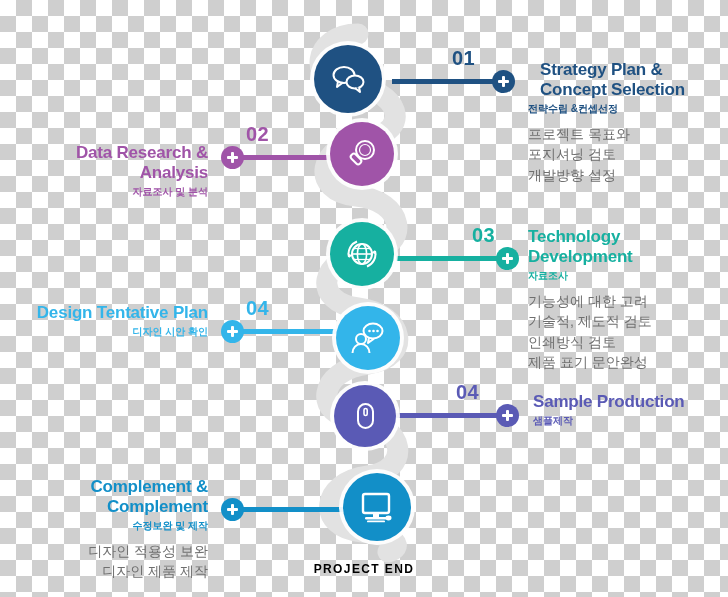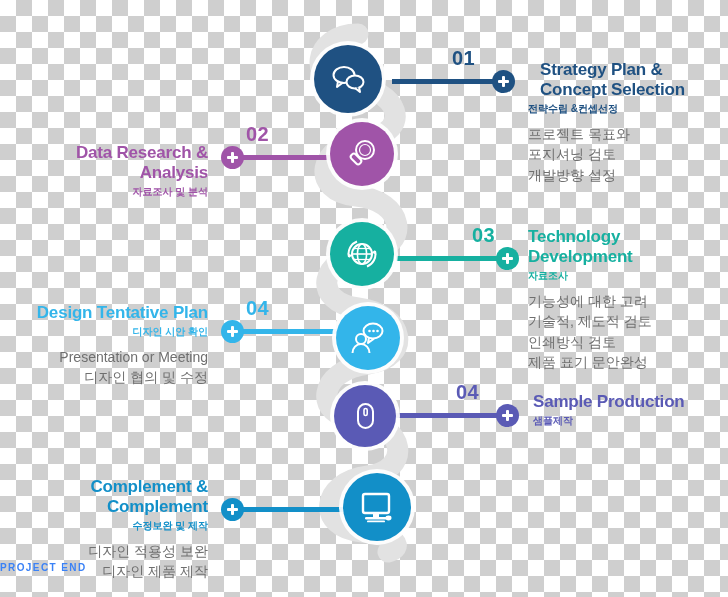--- a/index.html
+++ b/index.html
@@ -104,24 +104,25 @@
     font-size: 14px;
     line-height: 1.45;
     color: #6f6f6f;
   }
   .desc div { white-space: nowrap; }
 
   #project-end {
     position: absolute;
     left: 0;
     width: 728px;
-    font-size: 10px;
+    text-align: center;
+    font-size: 12px;
     font-weight: bold;
     letter-spacing: 1.4px;
-    color: #3b82f6;
+    color: #000000;
   }
 </style>
 </head>
 <body>
 
 <div id="stage">
 
   <svg id="ribbon" viewBox="0 0 728 597" xmlns="http://www.w3.org/2000/svg">
     <path d="M 358 34
              C 312 34, 306 84, 350 86
@@ -275,24 +276,20 @@
       <div>인쇄방식 검토</div>
       <div>제품 표기 문안완성</div>
     </div>
   </div>
 
   <div class="block left" style="left:8px; top:303px; width:200px;">
     <div class="title-en" style="color:#33b5ea;">
       <div>Design Tentative Plan</div>
     </div>
     <div class="title-ko" style="color:#33b5ea;">디자인 시안 확인</div>
-    <div class="desc">
-      <div>Presentation or Meeting</div>
-      <div>디자인 협의 및 수정</div>
-    </div>
   </div>
 
   <div class="block right" style="left:533px; top:392px; width:195px;">
     <div class="title-en" style="color:#5a5ab5;">
       <div>Sample Production</div>
     </div>
     <div class="title-ko" style="color:#5a5ab5;">샘플제작</div>
   </div>
 
   <div class="block left" style="left:8px; top:477px; width:200px;">

